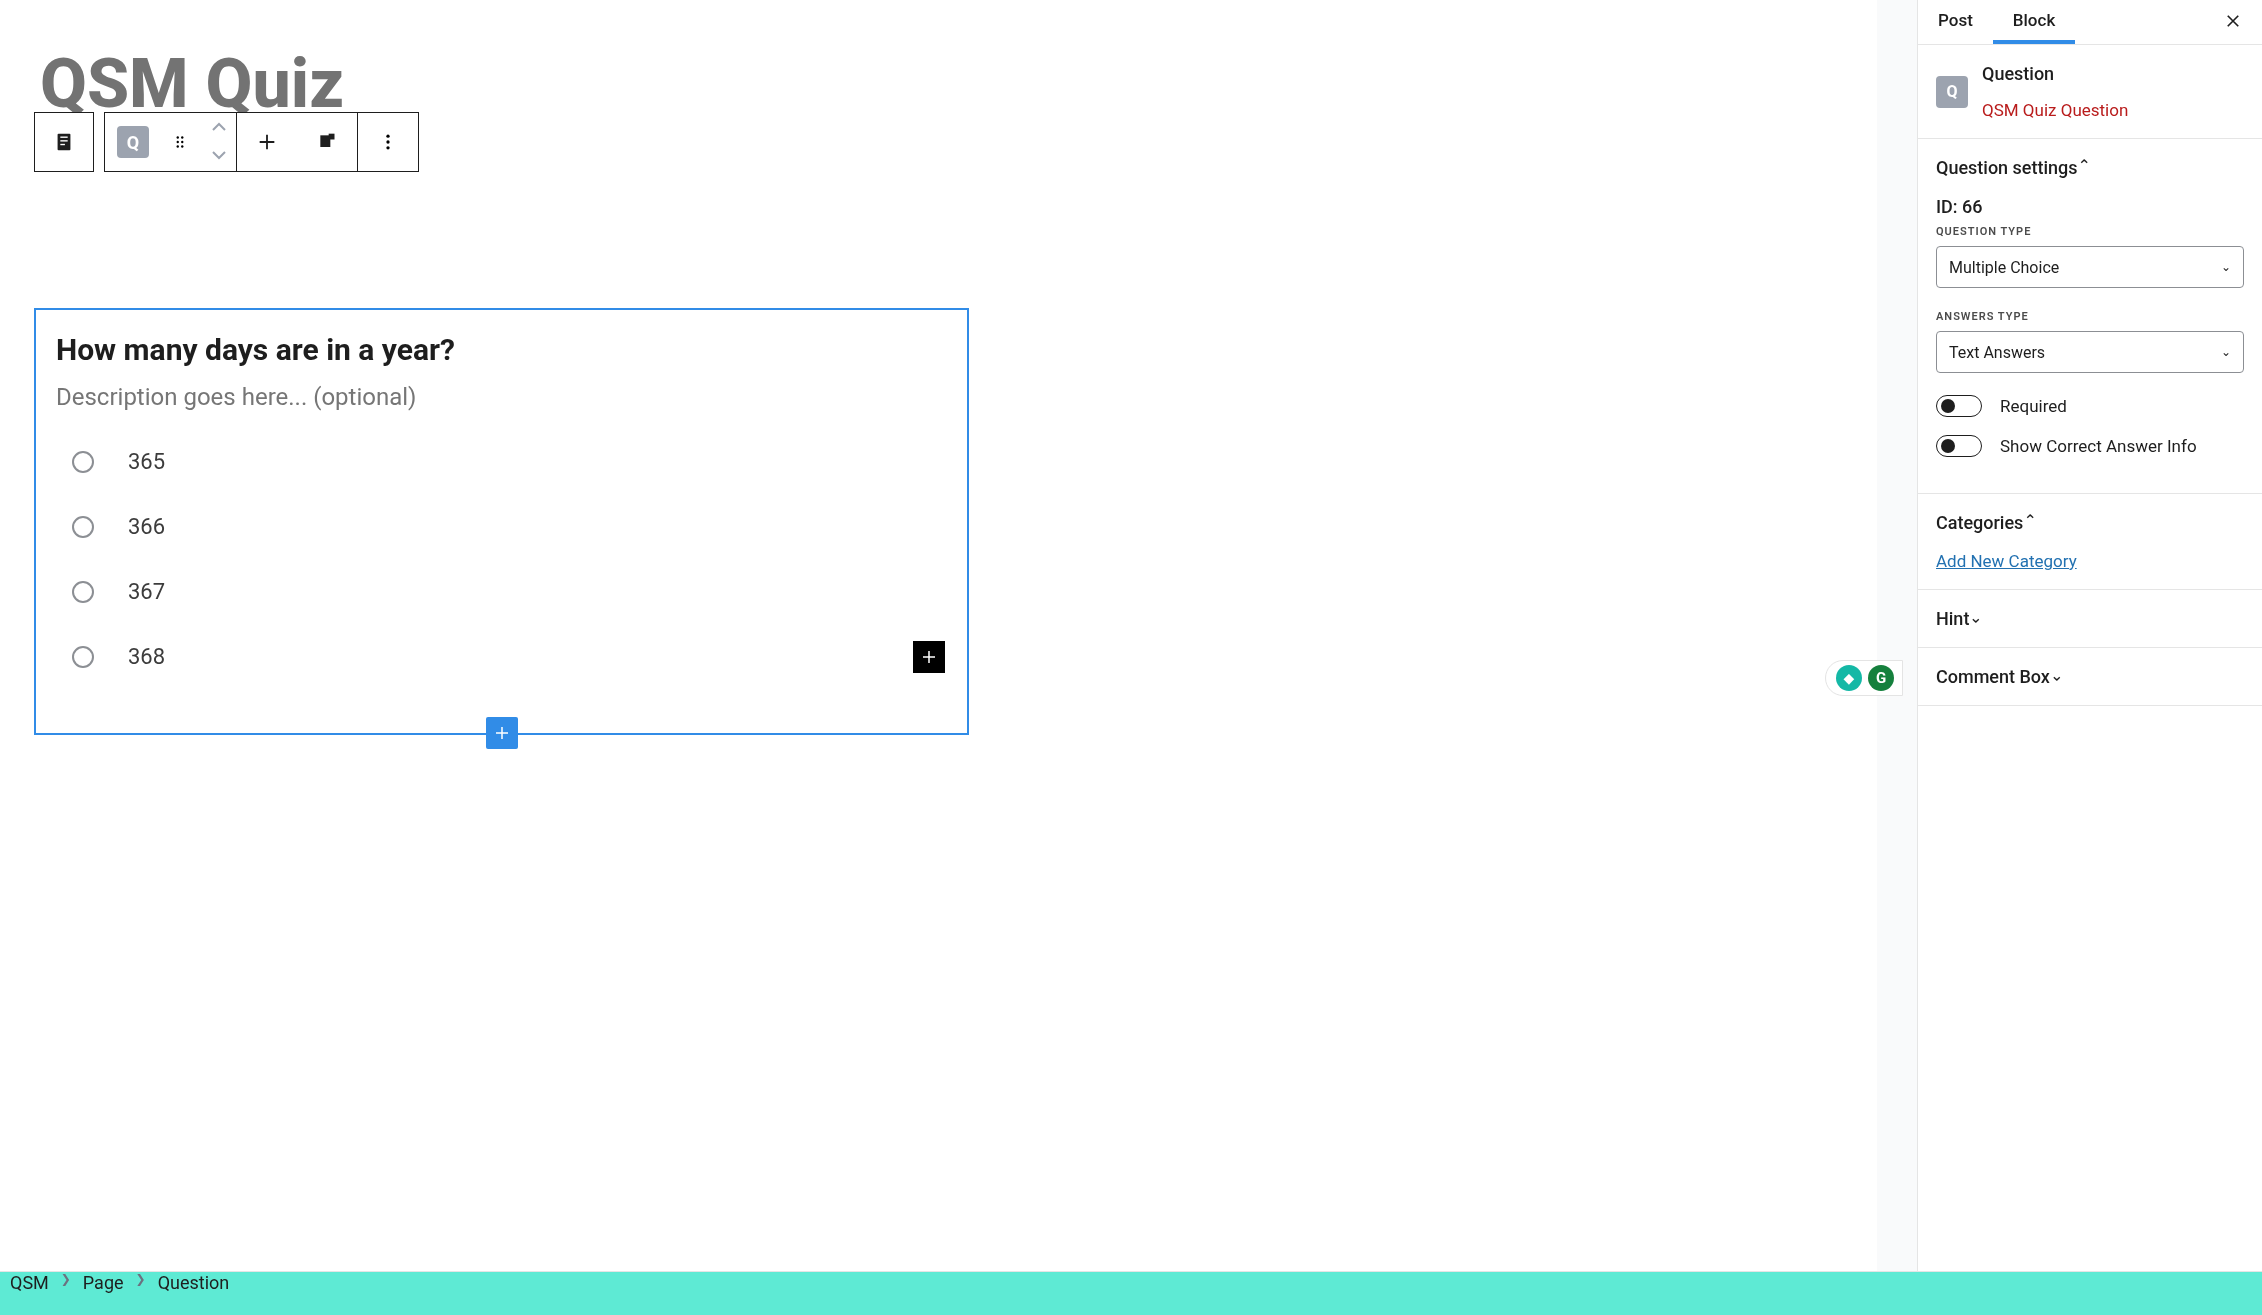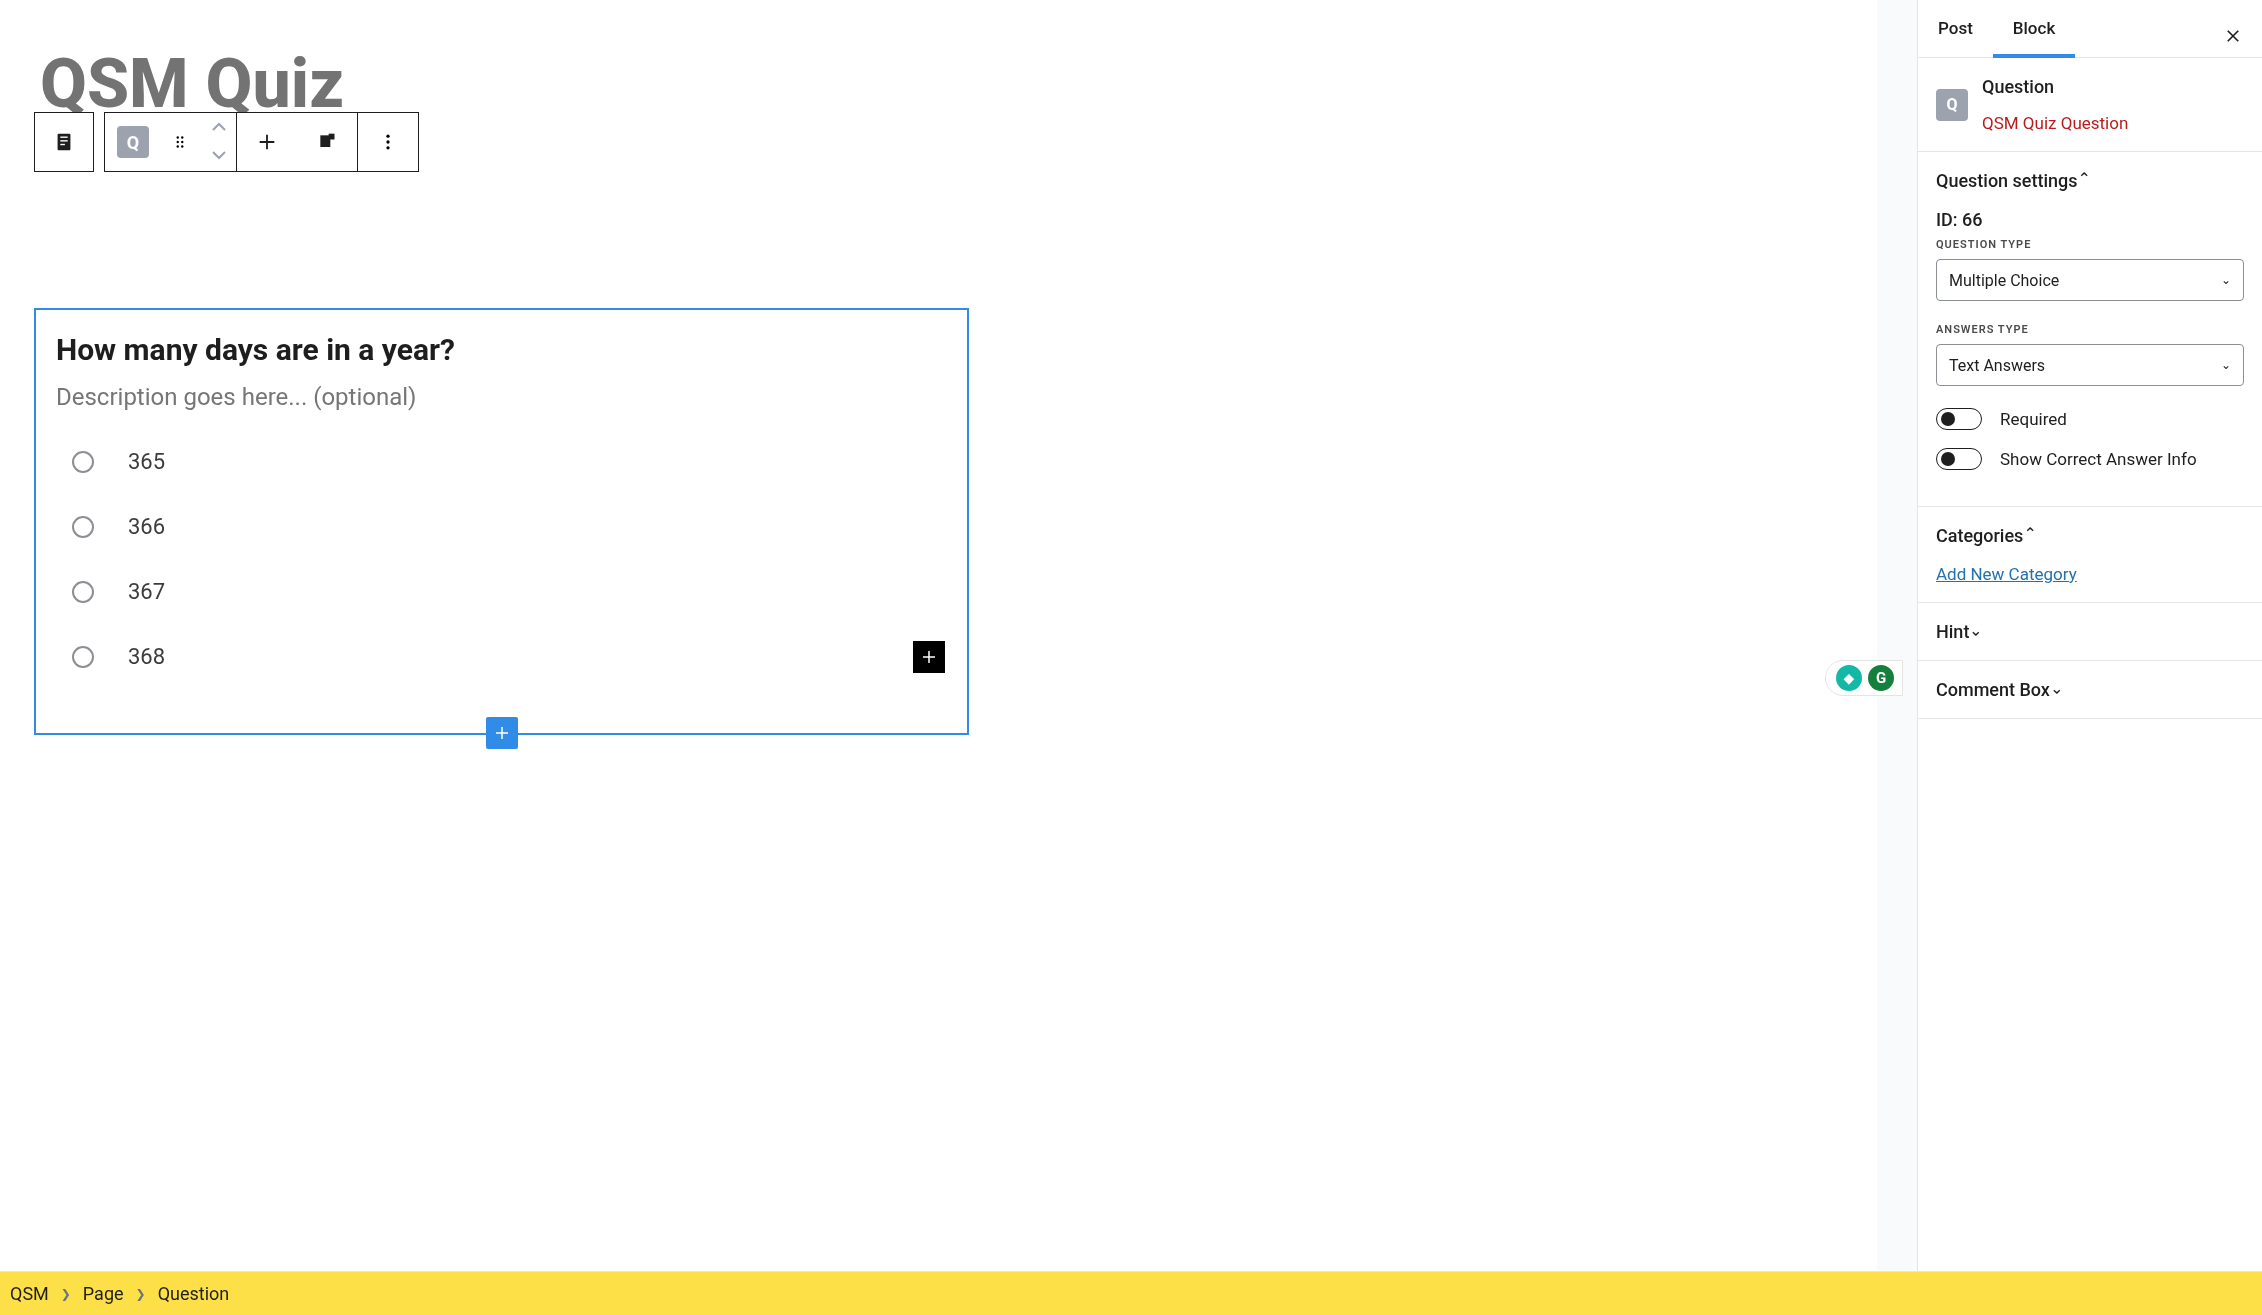--- a/index.html
+++ b/index.html
@@ -179,22 +179,22 @@
   .sidebar {
     width: 345px;
     background:#fff;
     border-left:1px solid #e5e5e5;
     display:flex;
     flex-direction:column;
     overflow:auto;
   }
   .sb-tabs {
     display:flex;
-    align-items:flex-end;
-    height:58px;
+    align-items:flex-start;
+    height:45px;
     border-bottom:1px solid #e5e5e5;
     padding:0 8px 0 0;
   }
   .sb-tab {
     padding:0 20px;
     height:100%;
     display:flex;
     align-items:center;
     font-size:17px;
     font-weight:500;
@@ -286,25 +286,25 @@
     border-radius:50%;
     top:3px; left:4px;
   }
   .sb-link { color:#2271b1; text-decoration:underline; font-size:17px; cursor:pointer; }
 
   
   .footer {
     height:44px;
     border-top:1px solid #e5e5e5;
     display:flex;
-    align-items:center;
+    align-items:flex-start;
     padding:0 10px;
     font-size:18px;
     color:#1e1e1e;
-    background:#fde047;
+    background:#5eead4;
   }
   .footer .sep { margin:0 12px; color:#6b7280; font-size:12px; }
   .footer span { cursor:pointer; }
 </style>
 </head>
 <body>
 
 <div class="app">
   <div class="main">
     <div class="canvas-wrap">

